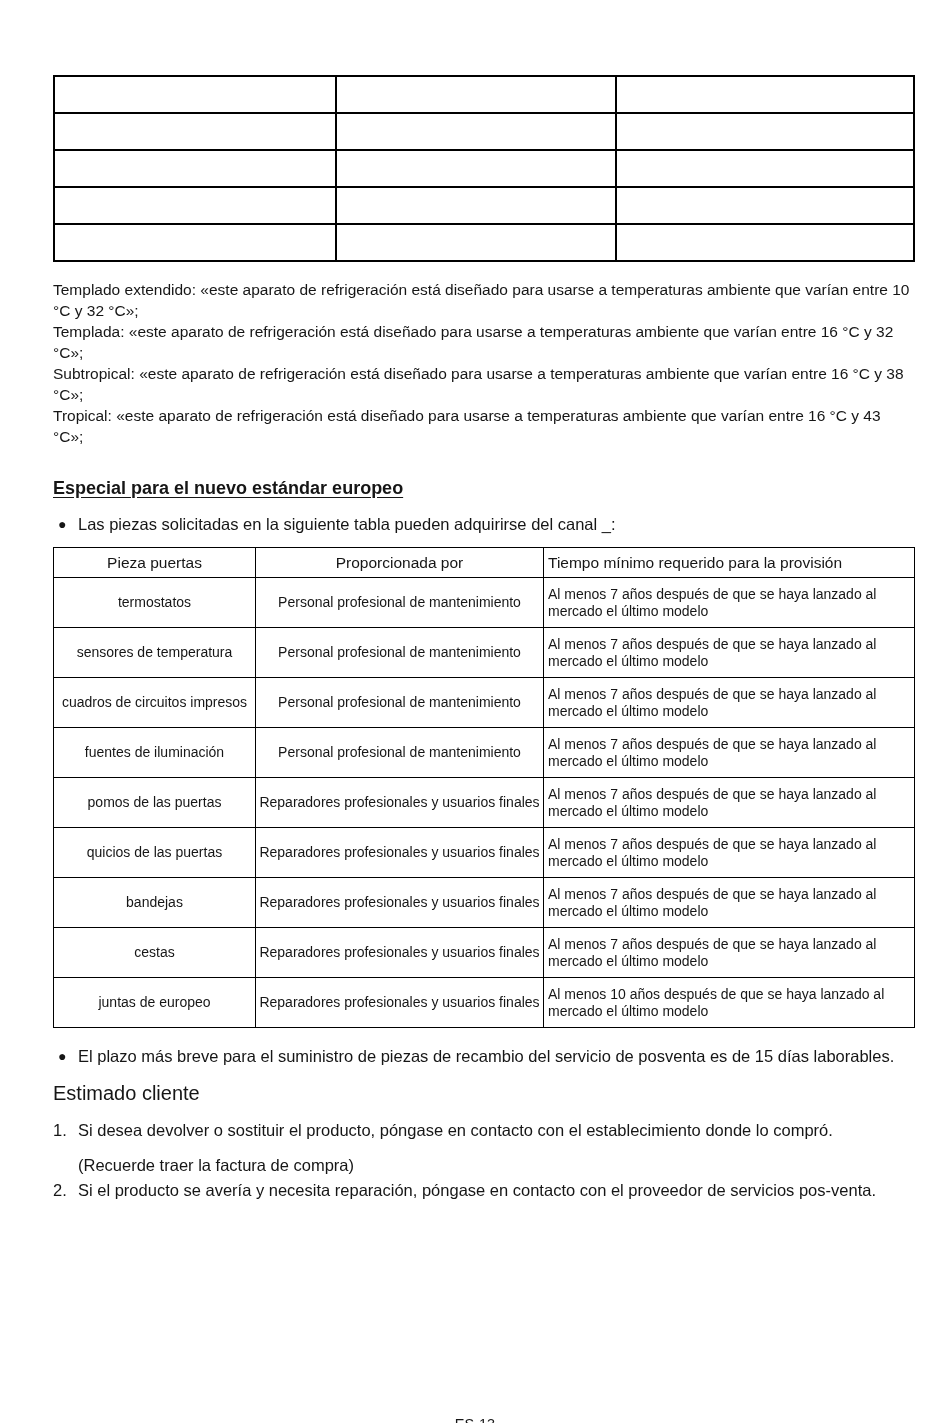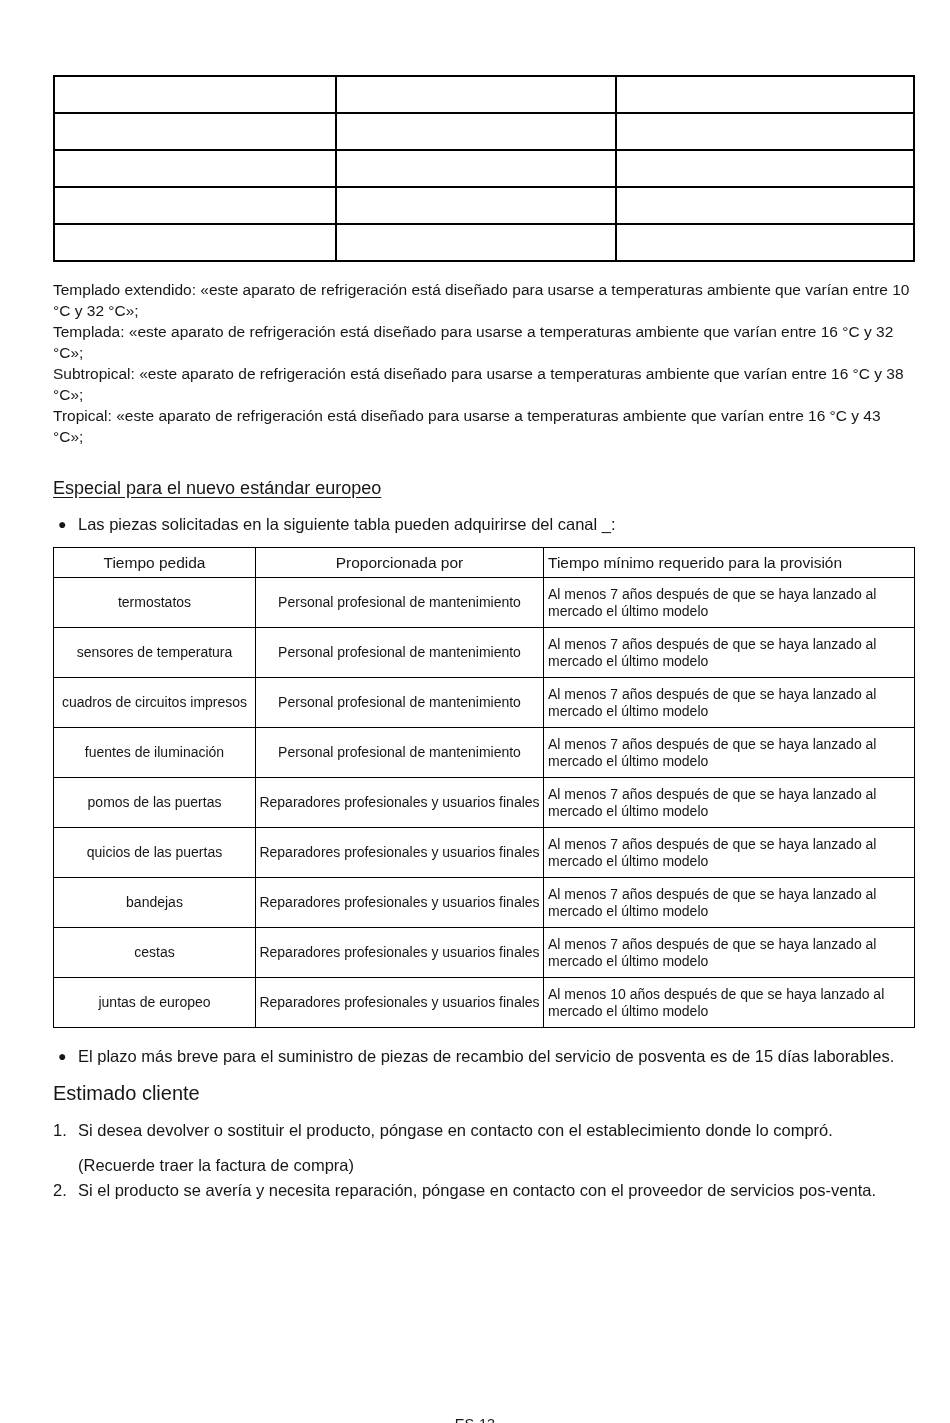--- a/index.html
+++ b/index.html
@@ -21,21 +21,21 @@
   .empty-table td { border: 2px solid #000; height: 37px; }
 
   
   .climate { margin-top: 17px; font-size: 15.5px; line-height: 21px; }
   .climate p { margin: 0; }
 
   
   .section-heading {
     margin-top: 31px;
     font-size: 18px;
-    font-weight: normal;
+    font-weight: bold;
     text-decoration: underline;
     text-underline-offset: 3px;
   }
 
   
   .bullet-line { margin-top: 14px; display: flex; font-size: 16.5px; line-height: 23px; }
   .bullet-marker { width: 25px; flex: 0 0 25px; padding-left: 5px; font-size: 14px; line-height: 23px; }
   .bullet-text { flex: 1; max-width: 845px; }
 
   
@@ -129,21 +129,21 @@
   </div>
 
   <table class="parts-table">
     <colgroup>
         <col style="width:202px">
         <col style="width:288px">
         <col>
       </colgroup>
     <thead>
       <tr>
-        <th class="c1">Tiempo pedida</th>
+        <th class="c1">Pieza puertas</th>
         <th class="c2">Proporcionada por</th>
         <th class="c3">Tiempo mínimo requerido para la provisión</th>
       </tr>
     </thead>
     <tbody>
       <tr>
         <td class="c1">termostatos</td>
         <td class="c2">Personal profesional de mantenimiento</td>
         <td class="c3">Al menos 7 años después de que se haya lanzado al mercado el último modelo</td>
       </tr>

